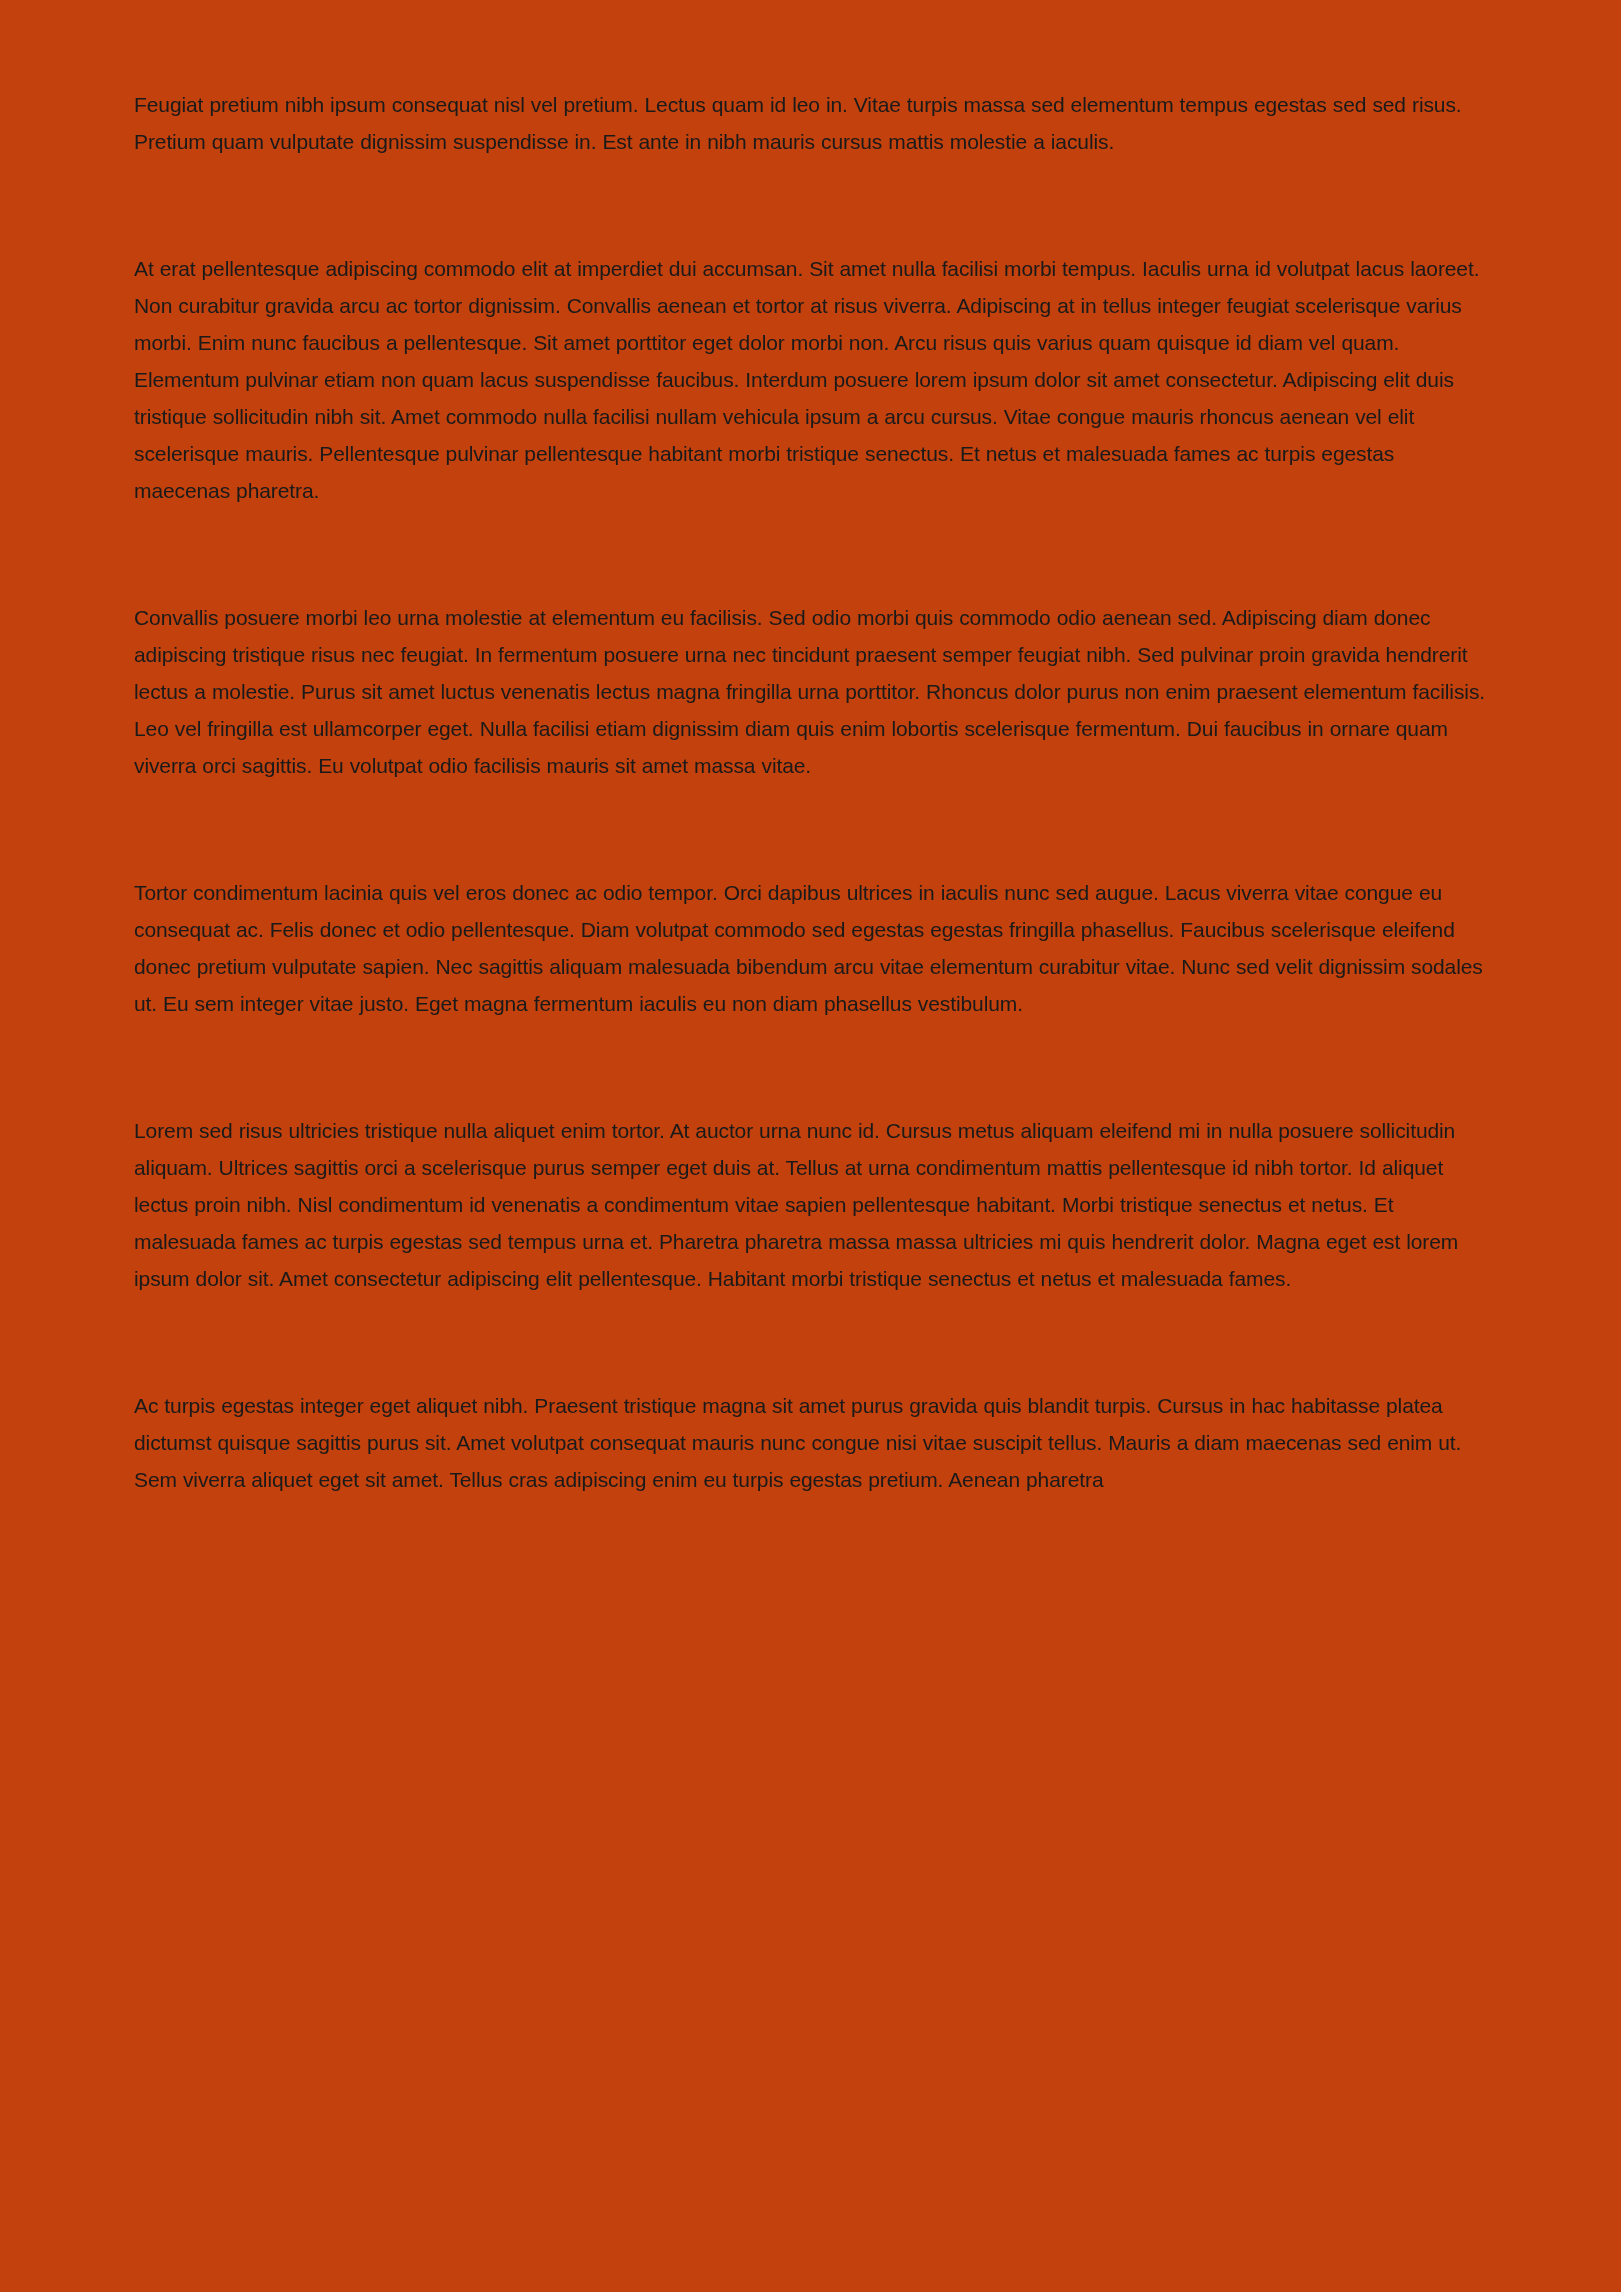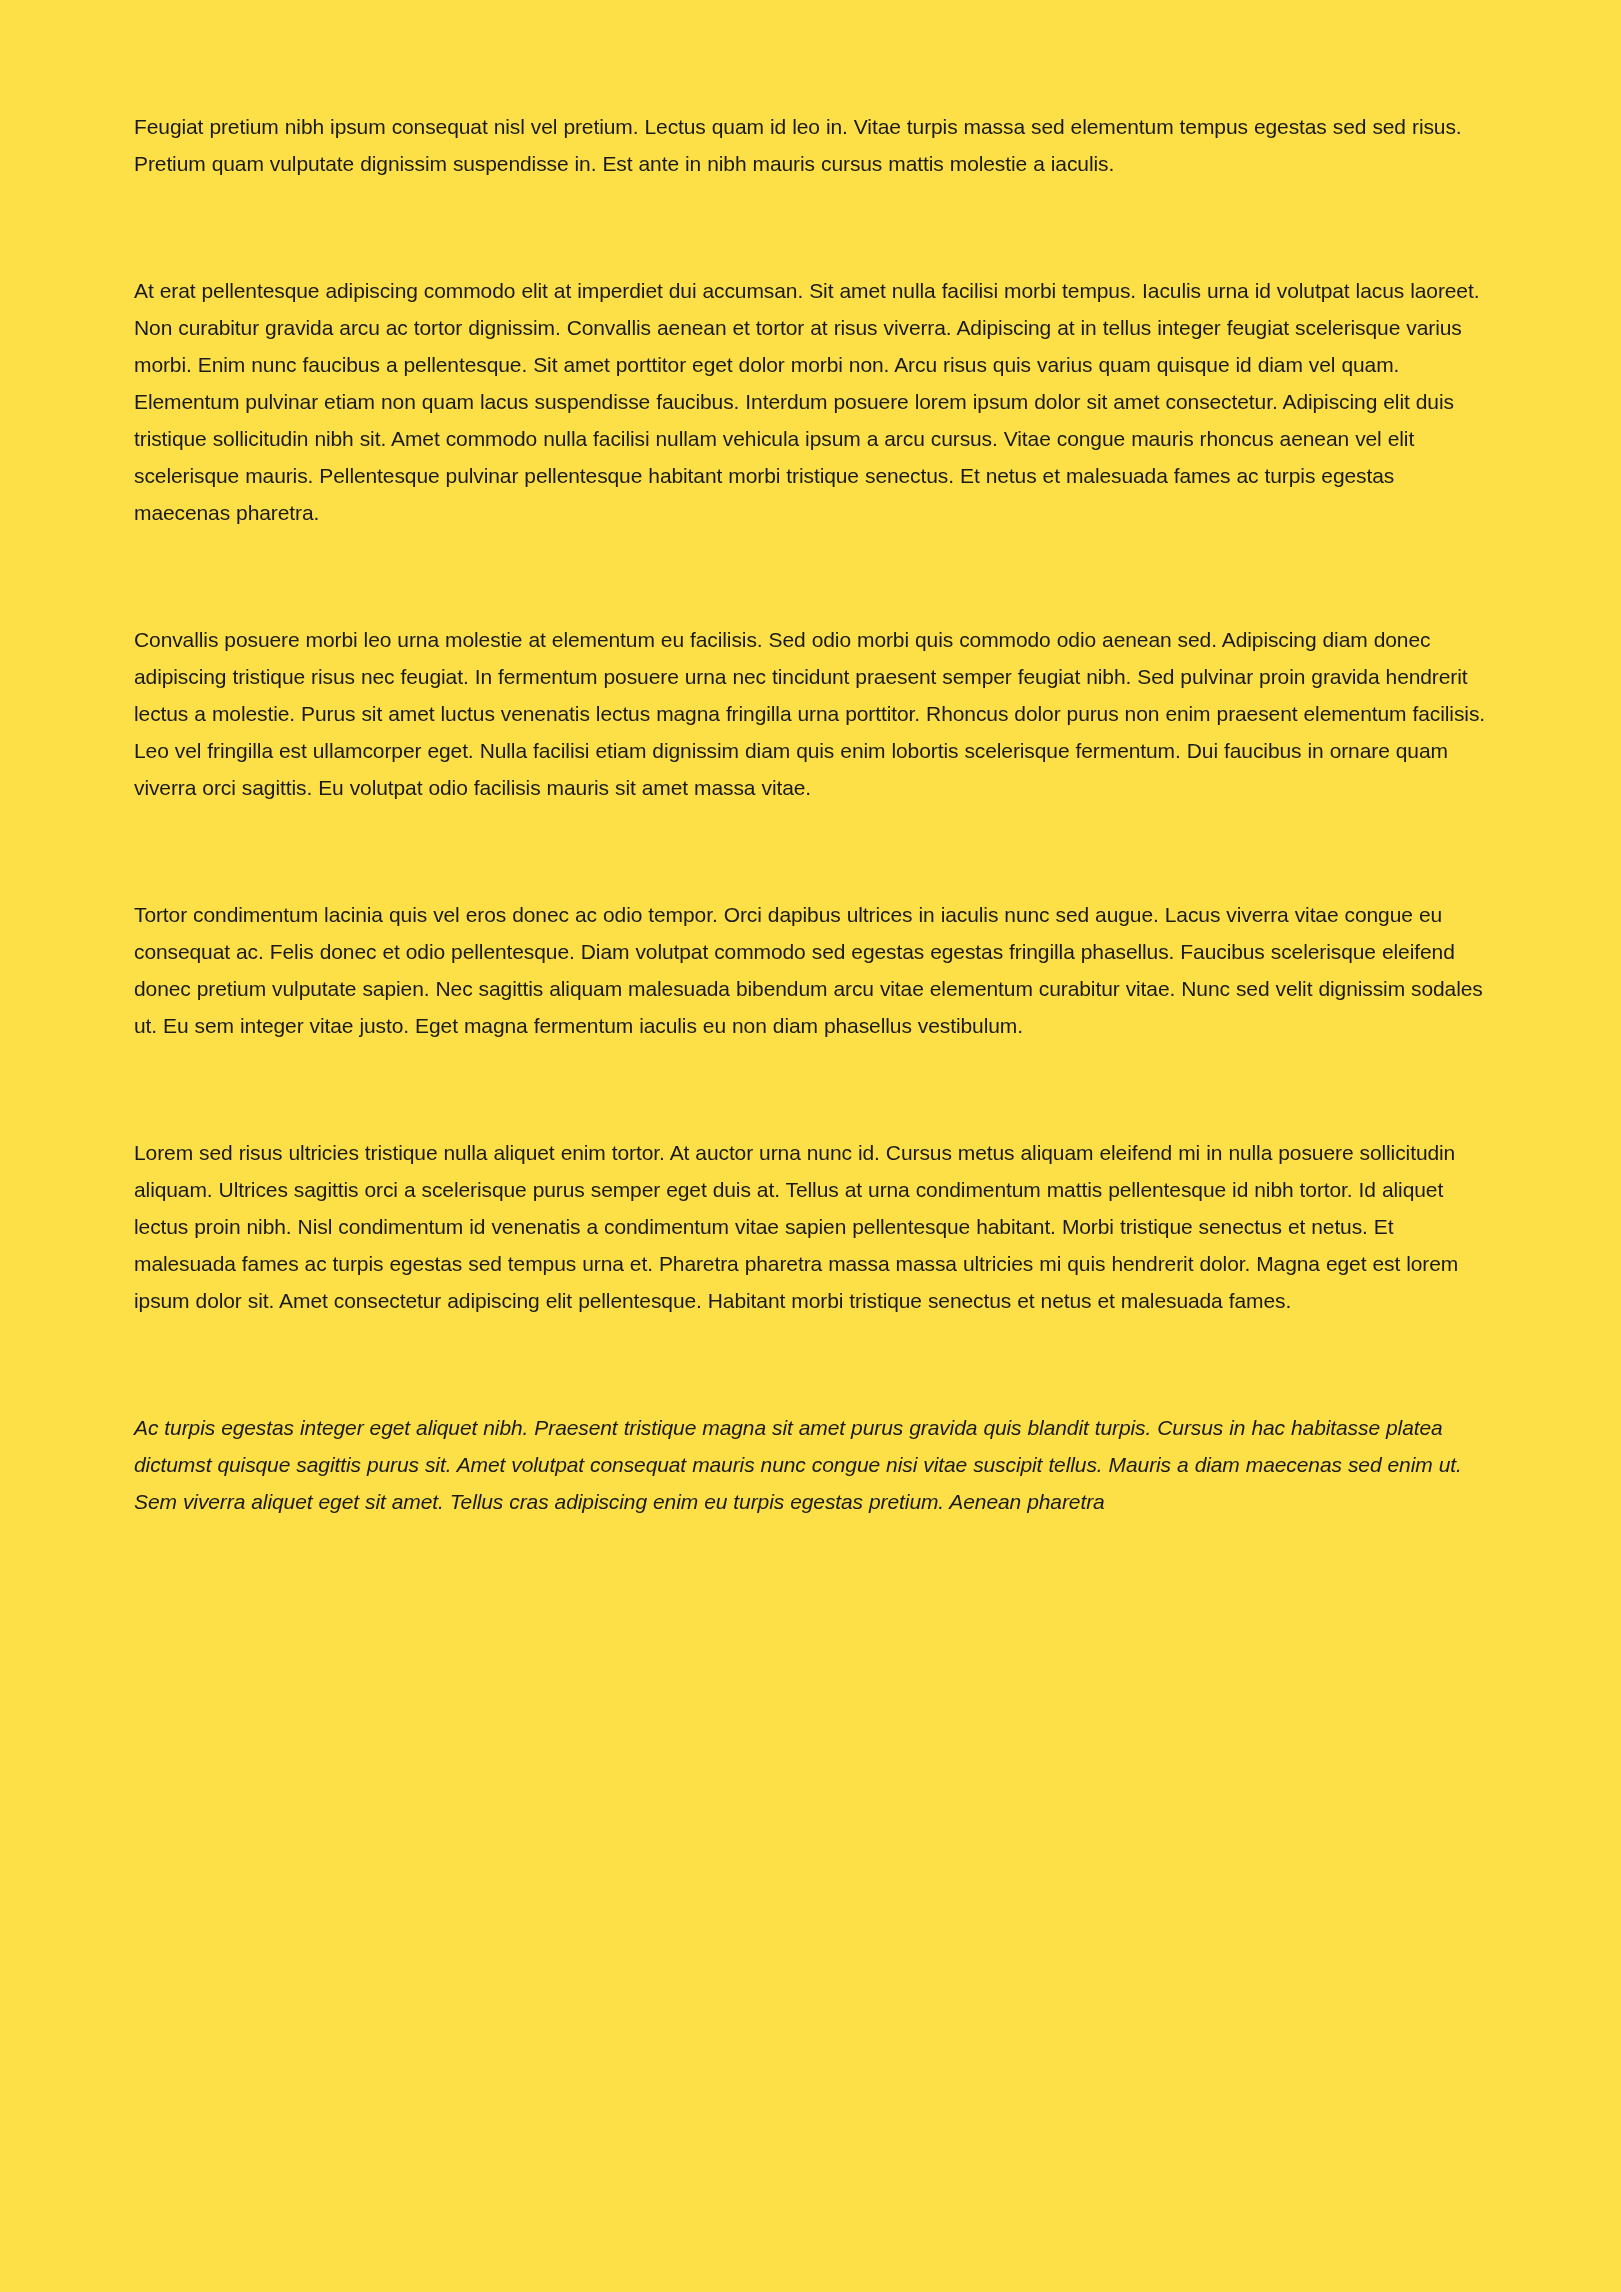--- a/index.html
+++ b/index.html
@@ -10,37 +10,36 @@
   body {
     width: 1621px;
     height: 2293px;
     overflow: hidden;
     position: relative;
   }
   .page {
     box-sizing: border-box;
     width: 1621px;
     height: 2293px;
-    background: #fde047;
-    padding: 108px 134px 0 134px;
+    background: #c2410c;
+    padding: 86px 134px 0 134px;
   }
   .page p {
     font-family: "Liberation Sans", "DejaVu Sans", sans-serif;
     font-size: 21px;
     line-height: 37px;
     color: #1a1a1a;
     text-align: left;
     letter-spacing: -0.1px;
     word-spacing: 0.3px;
     margin: 0 0 90px 0;
     max-width: 1353px;
   }
   .page p:last-child {
     margin-bottom: 8px;
-    font-style: italic;
   }
 </style>
 </head>
 <body>
 
 <main class="page">
   <p>Feugiat pretium nibh ipsum consequat nisl vel pretium. Lectus quam id leo in. Vitae turpis massa sed elementum tempus egestas sed sed risus. Pretium quam vulputate dignissim suspendisse in. Est ante in nibh mauris cursus mattis molestie a iaculis.</p>
   <p>At erat pellentesque adipiscing commodo elit at imperdiet dui accumsan. Sit amet nulla facilisi morbi tempus. Iaculis urna id volutpat lacus laoreet. Non curabitur gravida arcu ac tortor dignissim. Convallis aenean et tortor at risus viverra. Adipiscing at in tellus integer feugiat scelerisque varius morbi. Enim nunc faucibus a pellentesque. Sit amet porttitor eget dolor morbi non. Arcu risus quis varius quam quisque id diam vel quam. Elementum pulvinar etiam non quam lacus suspendisse faucibus. Interdum posuere lorem ipsum dolor sit amet consectetur. Adipiscing elit duis tristique sollicitudin nibh sit. Amet commodo nulla facilisi nullam vehicula ipsum a arcu cursus. Vitae congue mauris rhoncus aenean vel elit scelerisque mauris. Pellentesque pulvinar pellentesque habitant morbi tristique senectus. Et netus et malesuada fames ac turpis egestas maecenas pharetra.</p>
   <p>Convallis posuere morbi leo urna molestie at elementum eu facilisis. Sed odio morbi quis commodo odio aenean sed. Adipiscing diam donec adipiscing tristique risus nec feugiat. In fermentum posuere urna nec tincidunt praesent semper feugiat nibh. Sed pulvinar proin gravida hendrerit lectus a molestie. Purus sit amet luctus venenatis lectus magna fringilla urna porttitor. Rhoncus dolor purus non enim praesent elementum facilisis. Leo vel fringilla est ullamcorper eget. Nulla facilisi etiam dignissim diam quis enim lobortis scelerisque fermentum. Dui faucibus in ornare quam viverra orci sagittis. Eu volutpat odio facilisis mauris sit amet massa vitae.</p>
   <p>Tortor condimentum lacinia quis vel eros donec ac odio tempor. Orci dapibus ultrices in iaculis nunc sed augue. Lacus viverra vitae congue eu consequat ac. Felis donec et odio pellentesque. Diam volutpat commodo sed egestas egestas fringilla phasellus. Faucibus scelerisque eleifend donec pretium vulputate sapien. Nec sagittis aliquam malesuada bibendum arcu vitae elementum curabitur vitae. Nunc sed velit dignissim sodales ut. Eu sem integer vitae justo. Eget magna fermentum iaculis eu non diam phasellus vestibulum.</p>

